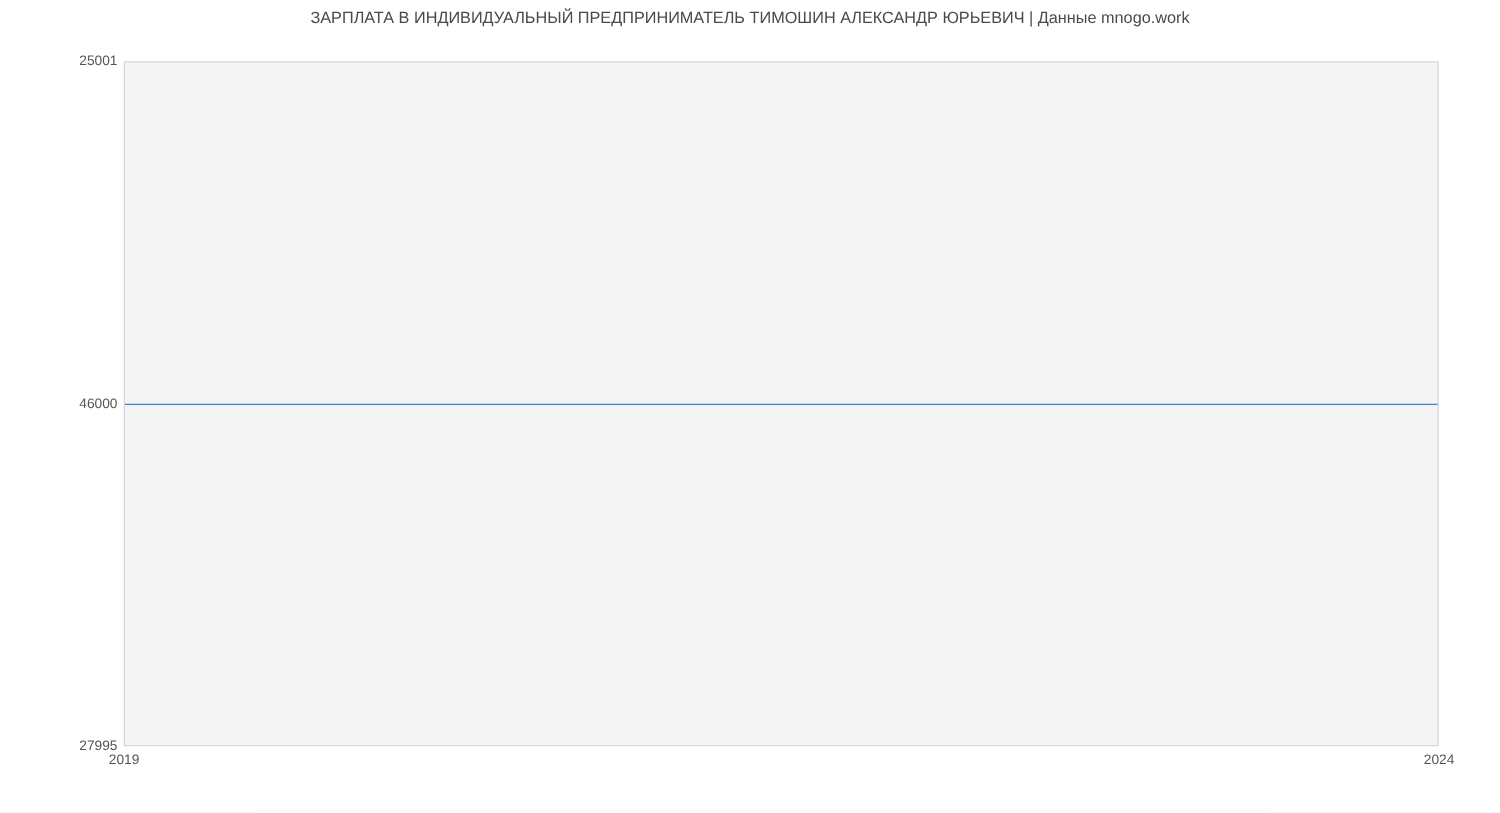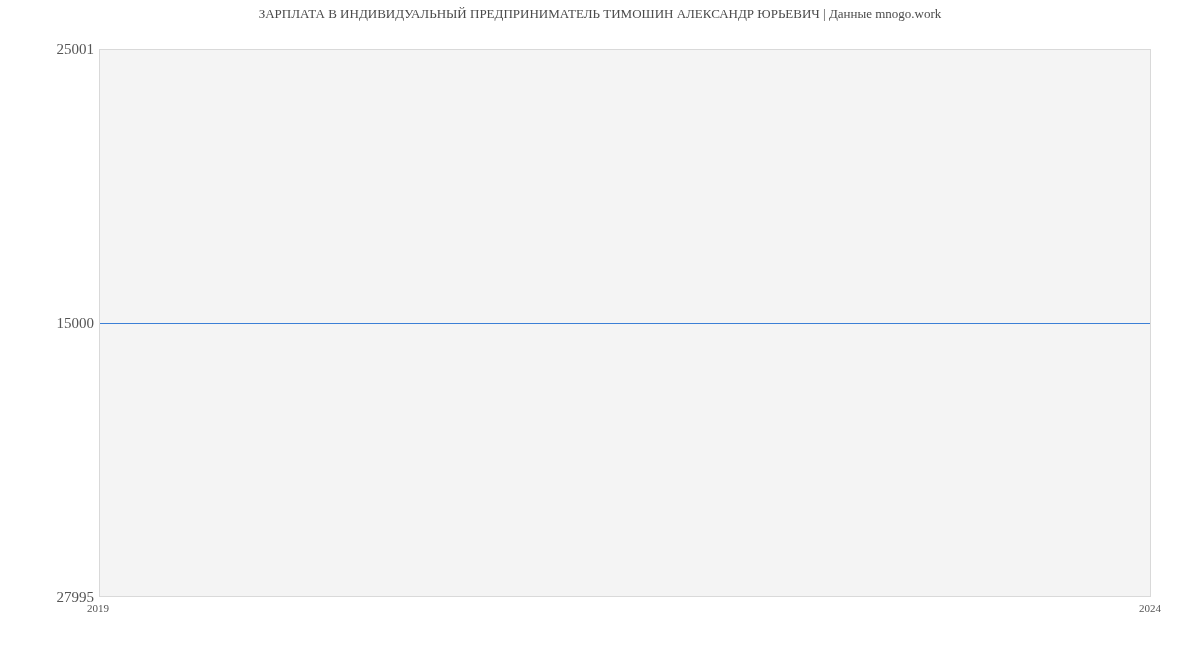--- a/index.html
+++ b/index.html
@@ -1,15 +1,15 @@
 <!DOCTYPE html>
 <html><head>
   <meta charset="utf-8">
   <style>
-    * { box-sizing: border-box; margin: 0; padding: 0; font-family: Liberation Serif, serif; }
+    * { box-sizing: border-box; margin: 0; padding: 0; }
     body {
       font-family: Arial, Helvetica, sans-serif;
       width: 1200px;
       height: 650px;
       background: #fff;
       position: relative;
     }
     .chart-container {
       position: absolute;
       left: 0;
@@ -41,21 +41,21 @@
       left: 0;
       width: 100%;
       height: 0;
       border-top: 1.5px solid #3b7fd6;
     }
     .y-tick {
       position: absolute;
       right: 1106px;
       width: 50px;
       text-align: right;
-      font-size: 15px;
+      font-size: 11px;
       color: #555;
       transform: translateY(-50%);
     }
     .x-tick {
       position: absolute;
       top: 602px;
       font-size: 11px;
       color: #555;
     }
   </style>
@@ -64,19 +64,19 @@
 
 <div class="chart-container">
 
   <div class="chart-title">ЗАРПЛАТА В ИНДИВИДУАЛЬНЫЙ ПРЕДПРИНИМАТЕЛЬ ТИМОШИН АЛЕКСАНДР ЮРЬЕВИЧ | Данные mnogo.work</div>
 
   <div class="plot-area">
     <div class="data-line" style="top:50%;"></div>
   </div>
 
   <div class="y-tick" style="top:49px;">25001</div>
-  <div class="y-tick" style="top:323px;">15000</div>
+  <div class="y-tick" style="top:323px;">46000</div>
   <div class="y-tick" style="top:597px;">27995</div>
 
   <div class="x-tick" style="left:87px;">2019</div>
   <div class="x-tick" style="left:1139px;">2024</div>
 
 </div>
 
 </body></html>

